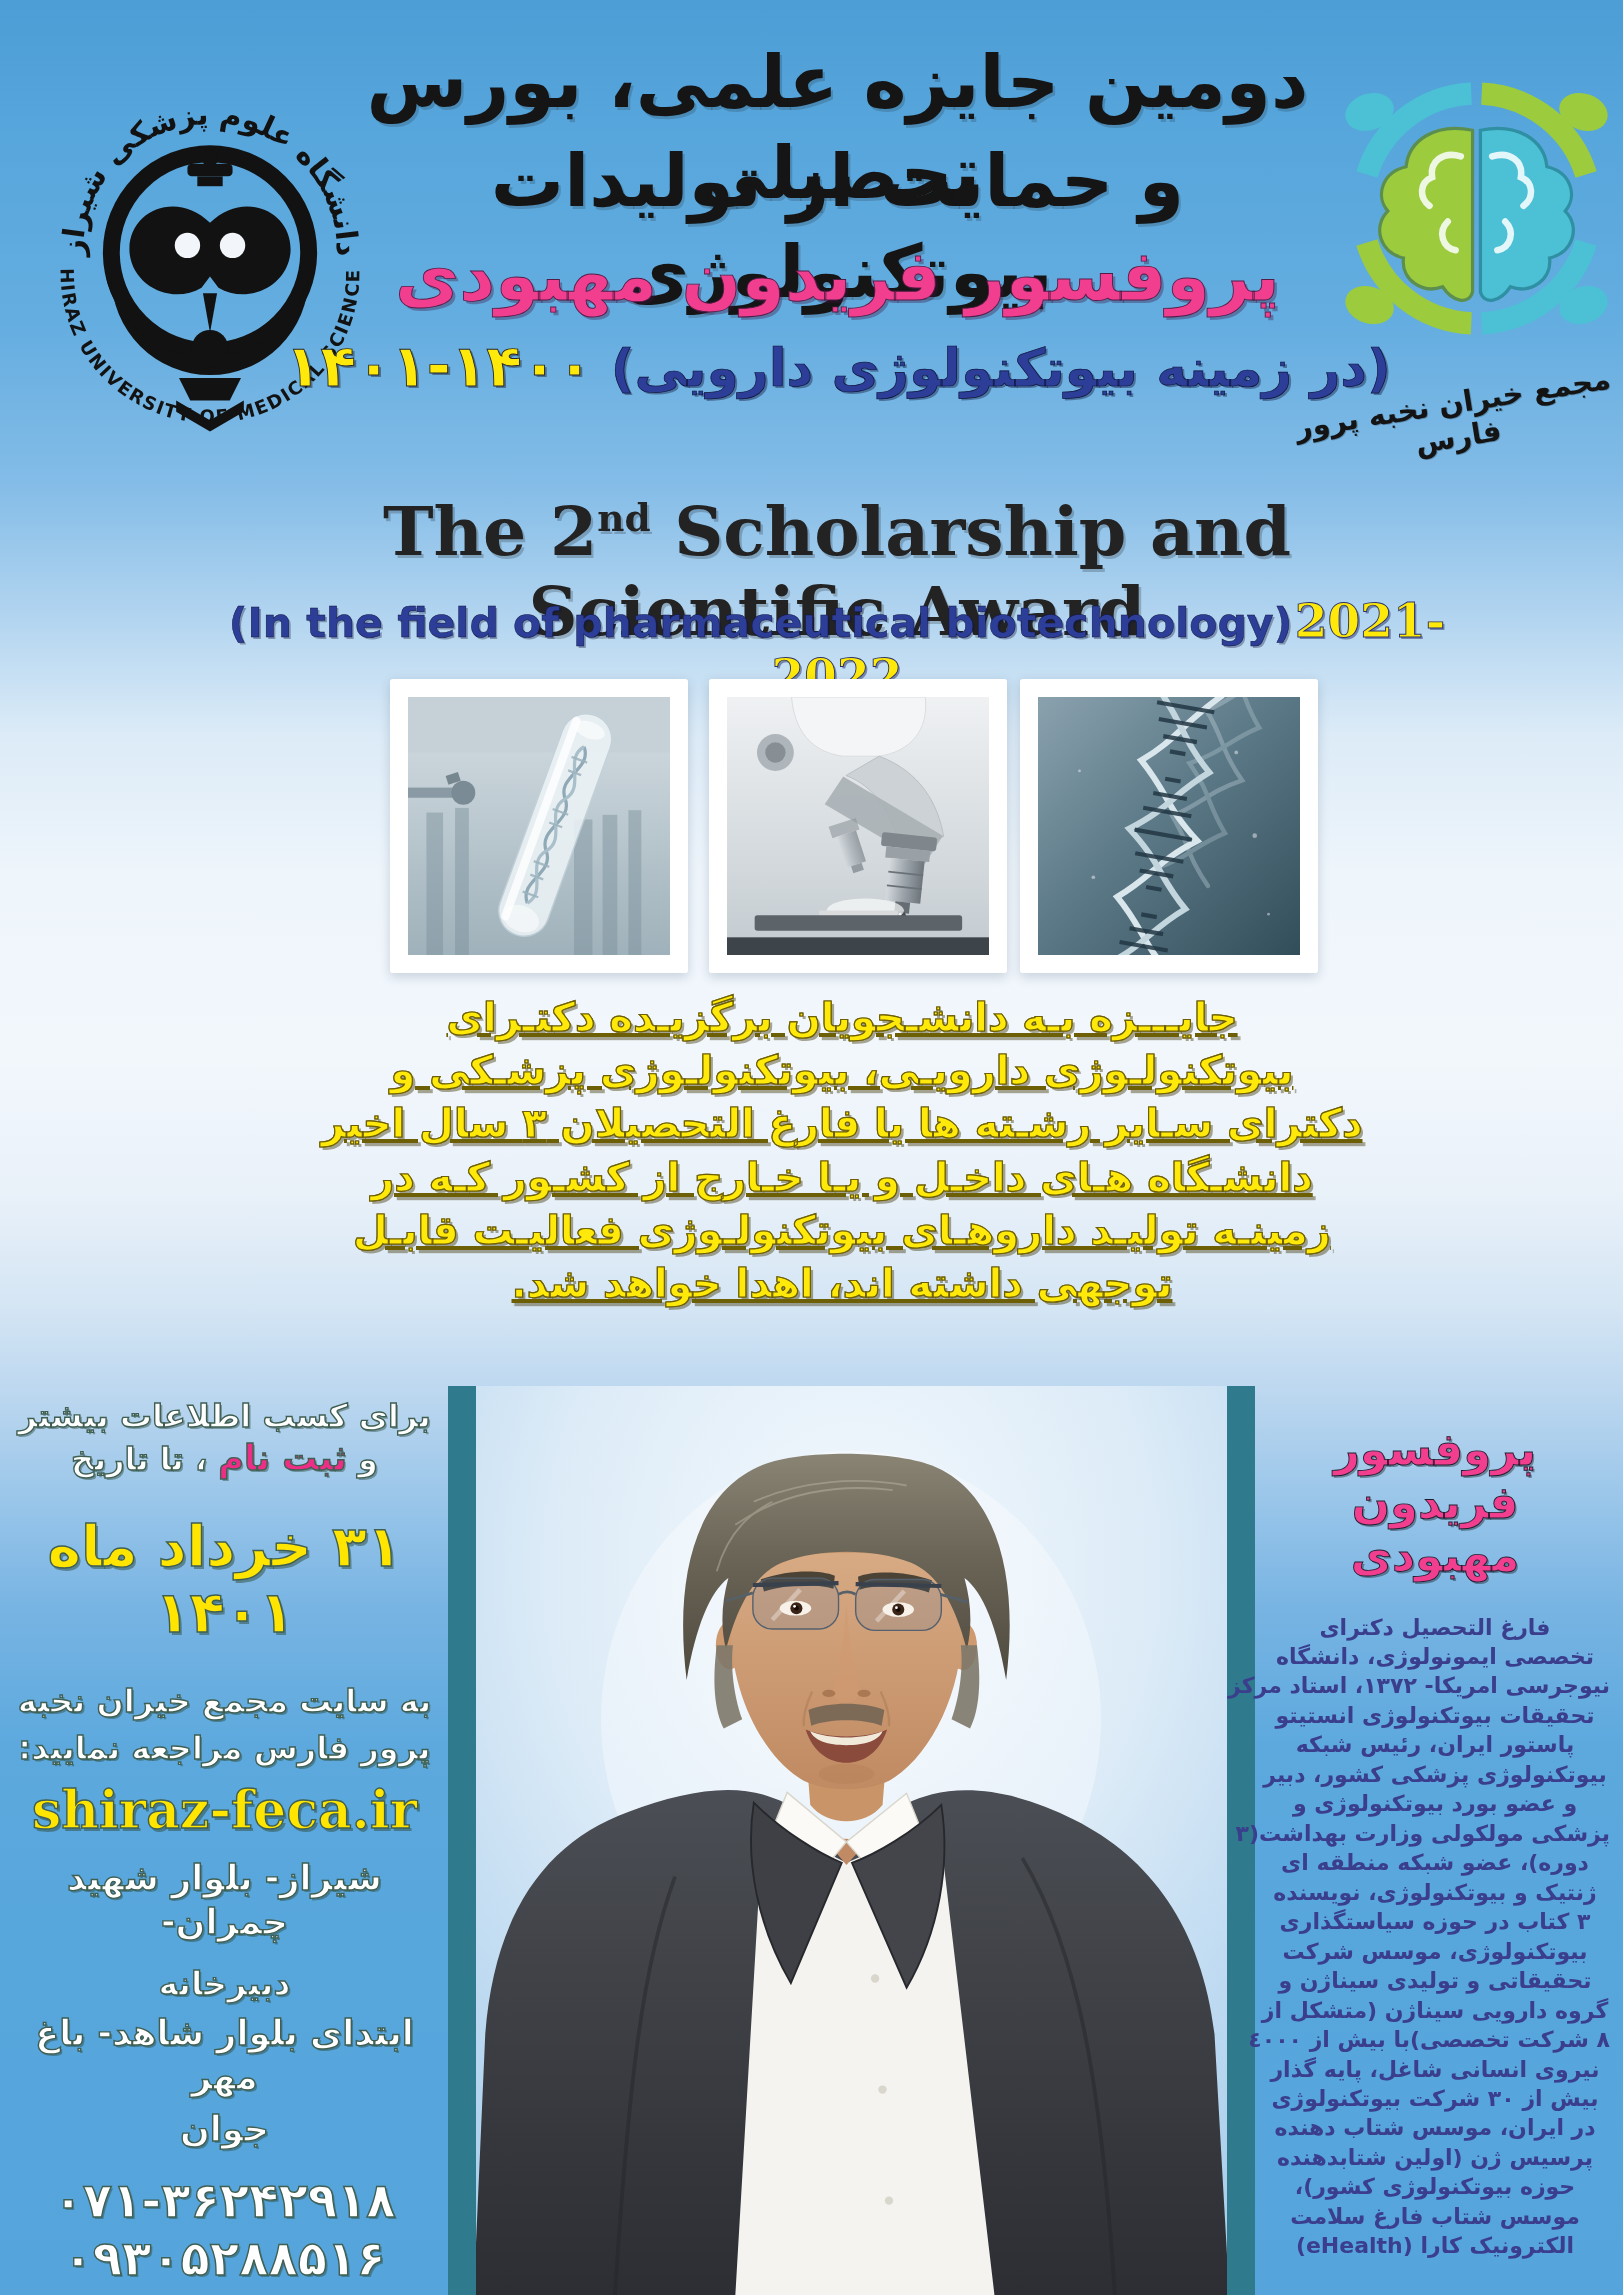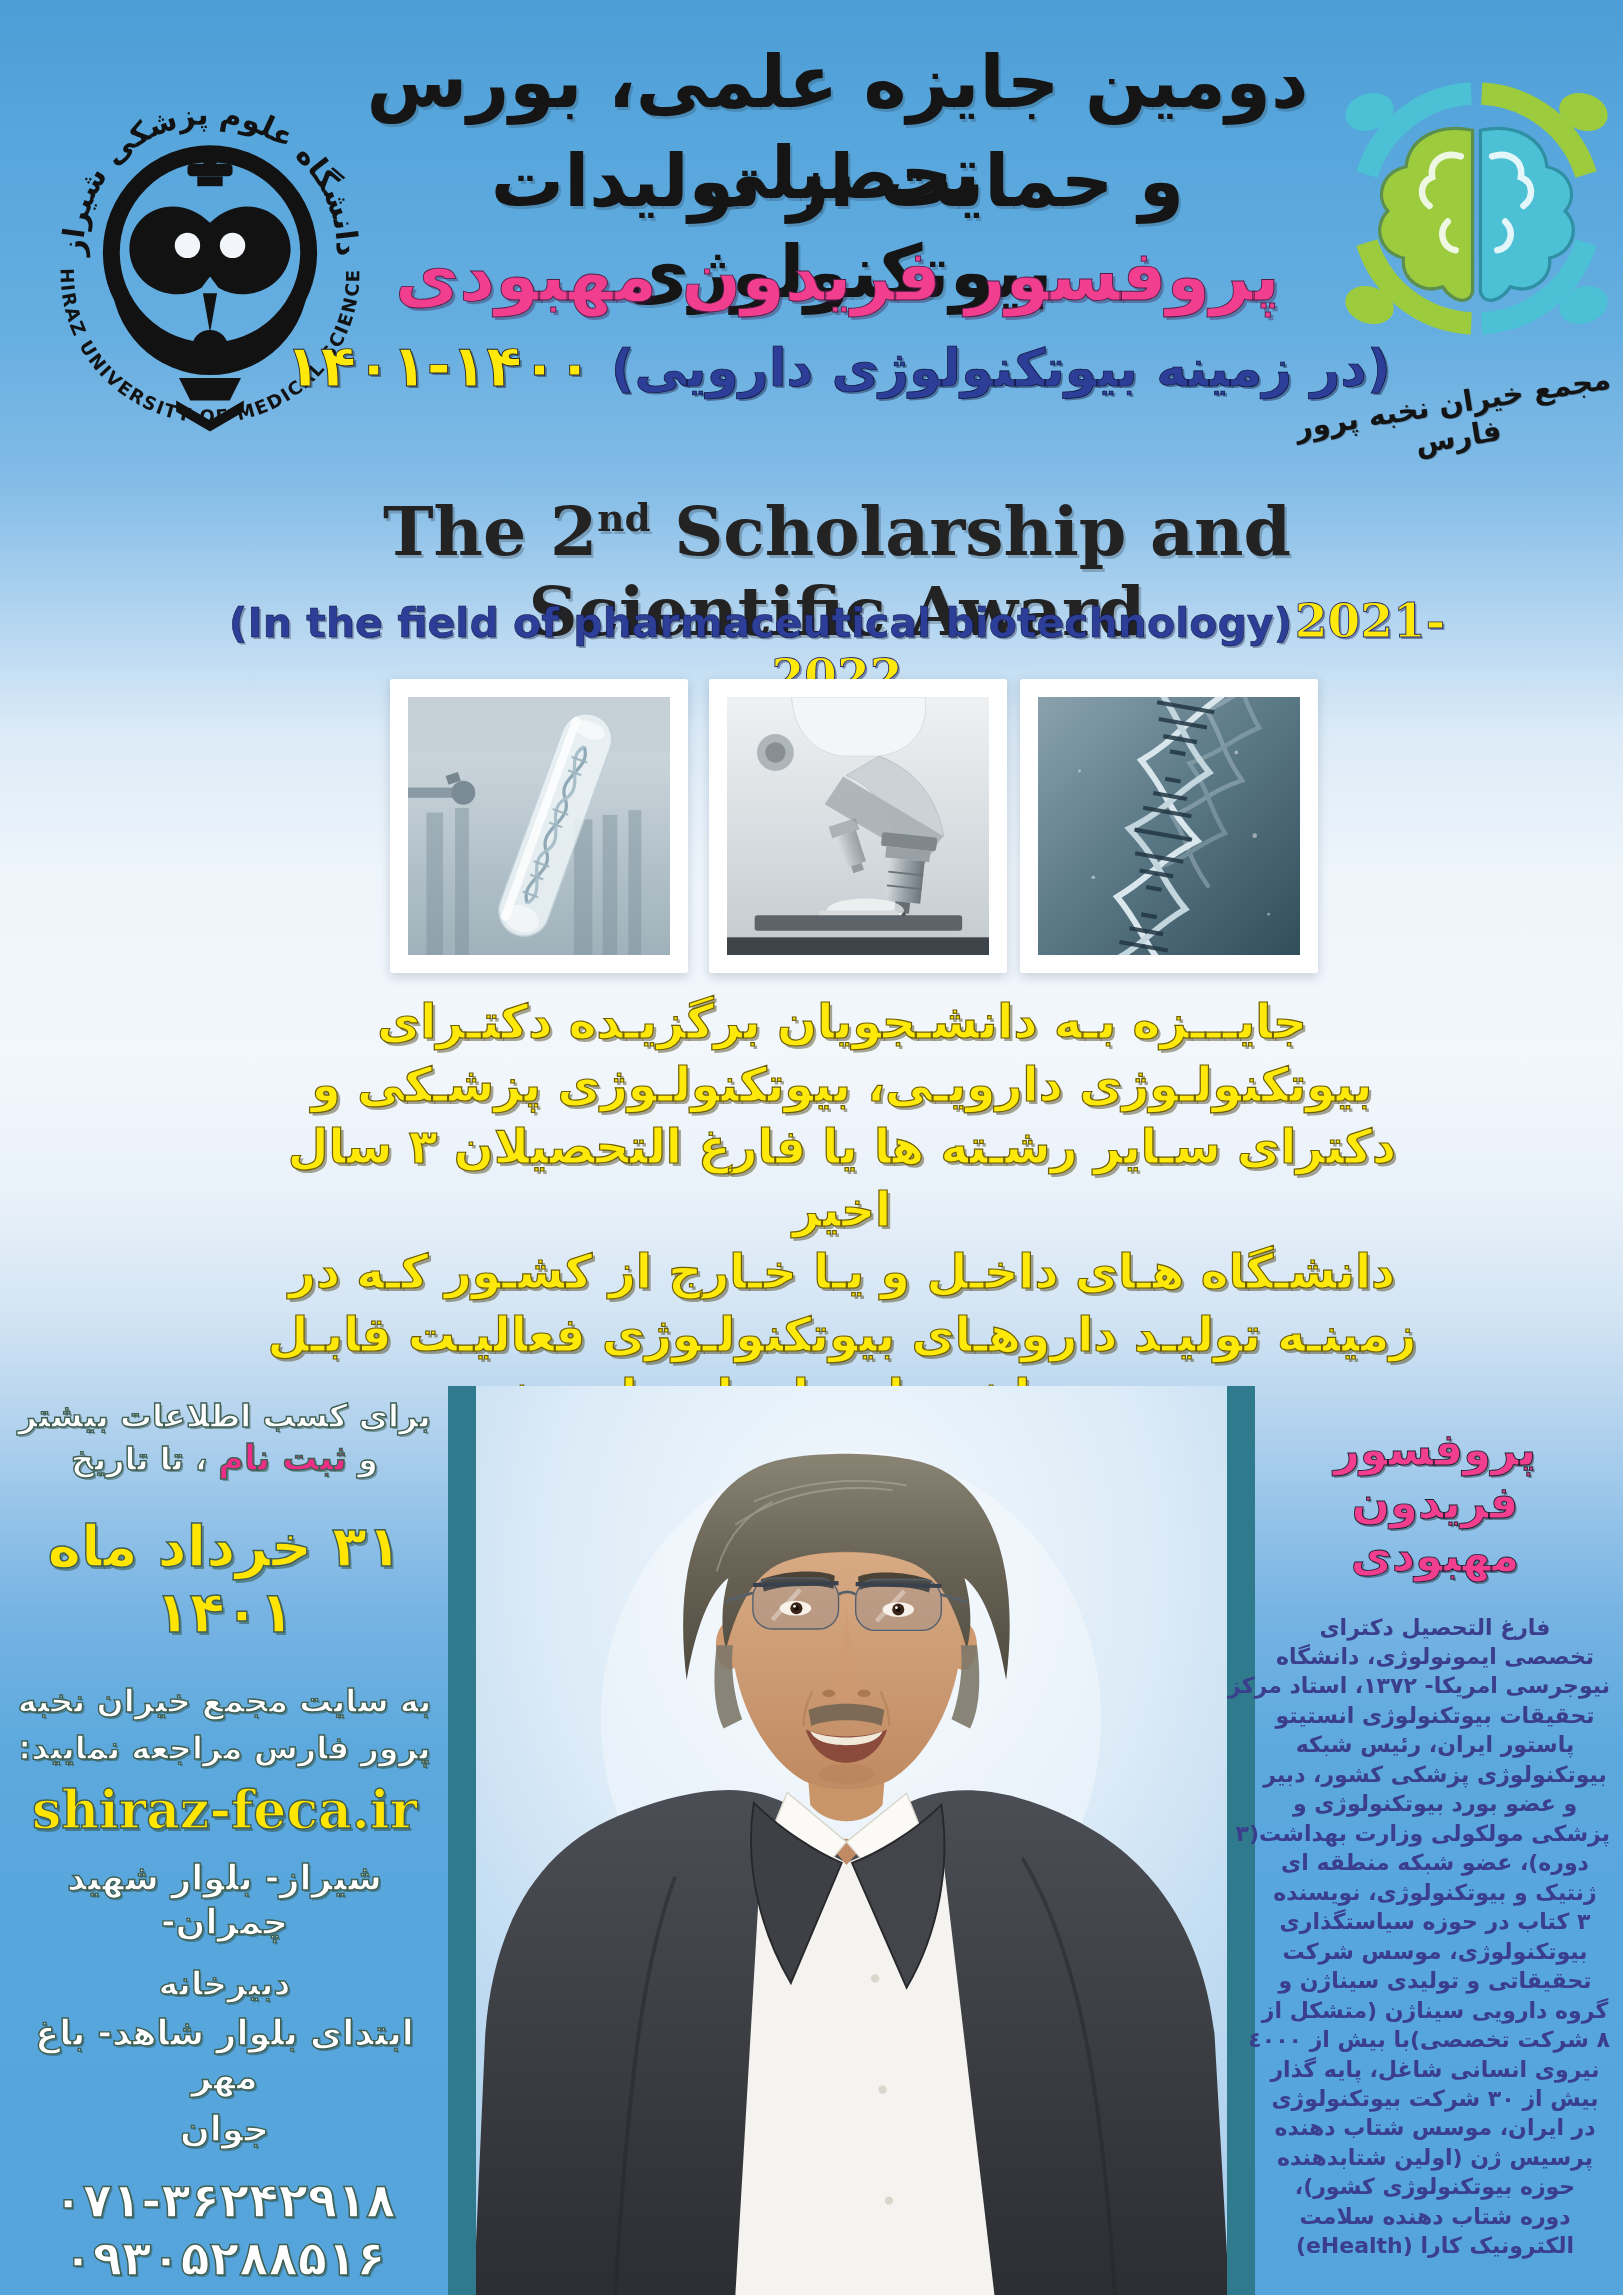--- a/index.html
+++ b/index.html
@@ -66,23 +66,24 @@
   .frame{
     position:absolute;top:679px;width:298px;height:294px;background:#ffffff;
     border-radius:2.8px;box-shadow:0 3.7px 10.2px rgba(40,60,90,.20);box-sizing:border-box;padding:17.6px;
   }
   #frame1{left:390px;} #frame2{left:709px;} #frame3{left:1020px;}
   .frame svg{width:100%;height:100%;display:block;}
 
   
   #announce{
     top:991px;left:259px;width:1166px;direction:rtl;text-align:center;
-    font-size:47px;font-weight:bold;line-height:1.33;color:#ffe90a;
+    font-size:40px;font-weight:bold;line-height:1.33;color:#ffe90a;
     -webkit-text-stroke:1.2px #6d5f05;
     text-shadow:2.8px 3.2px 0 rgba(70,62,18,.45);
+    text-decoration:underline;
   }
 
   
   .teal-bar{position:absolute;top:1386px;height:910px;width:28px;background:#2f7a8d;}
   #bar-left{left:448px;} #bar-right{left:1226px;width:29px;}
   #photo-panel{left:476px;top:1386px;width:751px;height:910px;}
   #photo-panel svg{width:100%;height:100%;display:block;}
 
   
   #contact{left:14px;top:1396px;width:421px;direction:rtl;text-align:center;}
@@ -455,19 +456,19 @@
         <div>۳ کتاب در حوزه سیاستگذاری</div>
         <div>بیوتکنولوژی، موسس شرکت</div>
         <div>تحقیقاتی و تولیدی سیناژن و</div>
         <div>گروه دارویی سیناژن (متشکل از</div>
         <div>۸ شرکت تخصصی)با بیش از ٤٠٠٠</div>
         <div>نیروی انسانی شاغل، پایه گذار</div>
         <div>بیش از ۳۰ شرکت بیوتکنولوژی</div>
         <div>در ایران، موسس شتاب دهنده</div>
         <div>پرسیس ژن (اولین شتابدهنده</div>
         <div>حوزه بیوتکنولوژی کشور)،</div>
-        <div>دوره شتاب دهنده سلامت</div>
+        <div>موسس شتاب فارغ سلامت</div>
         <div>الکترونیک کارا (eHealth)</div>
       </div>
   </div>
 
 </div>
 
 
 </body></html>

